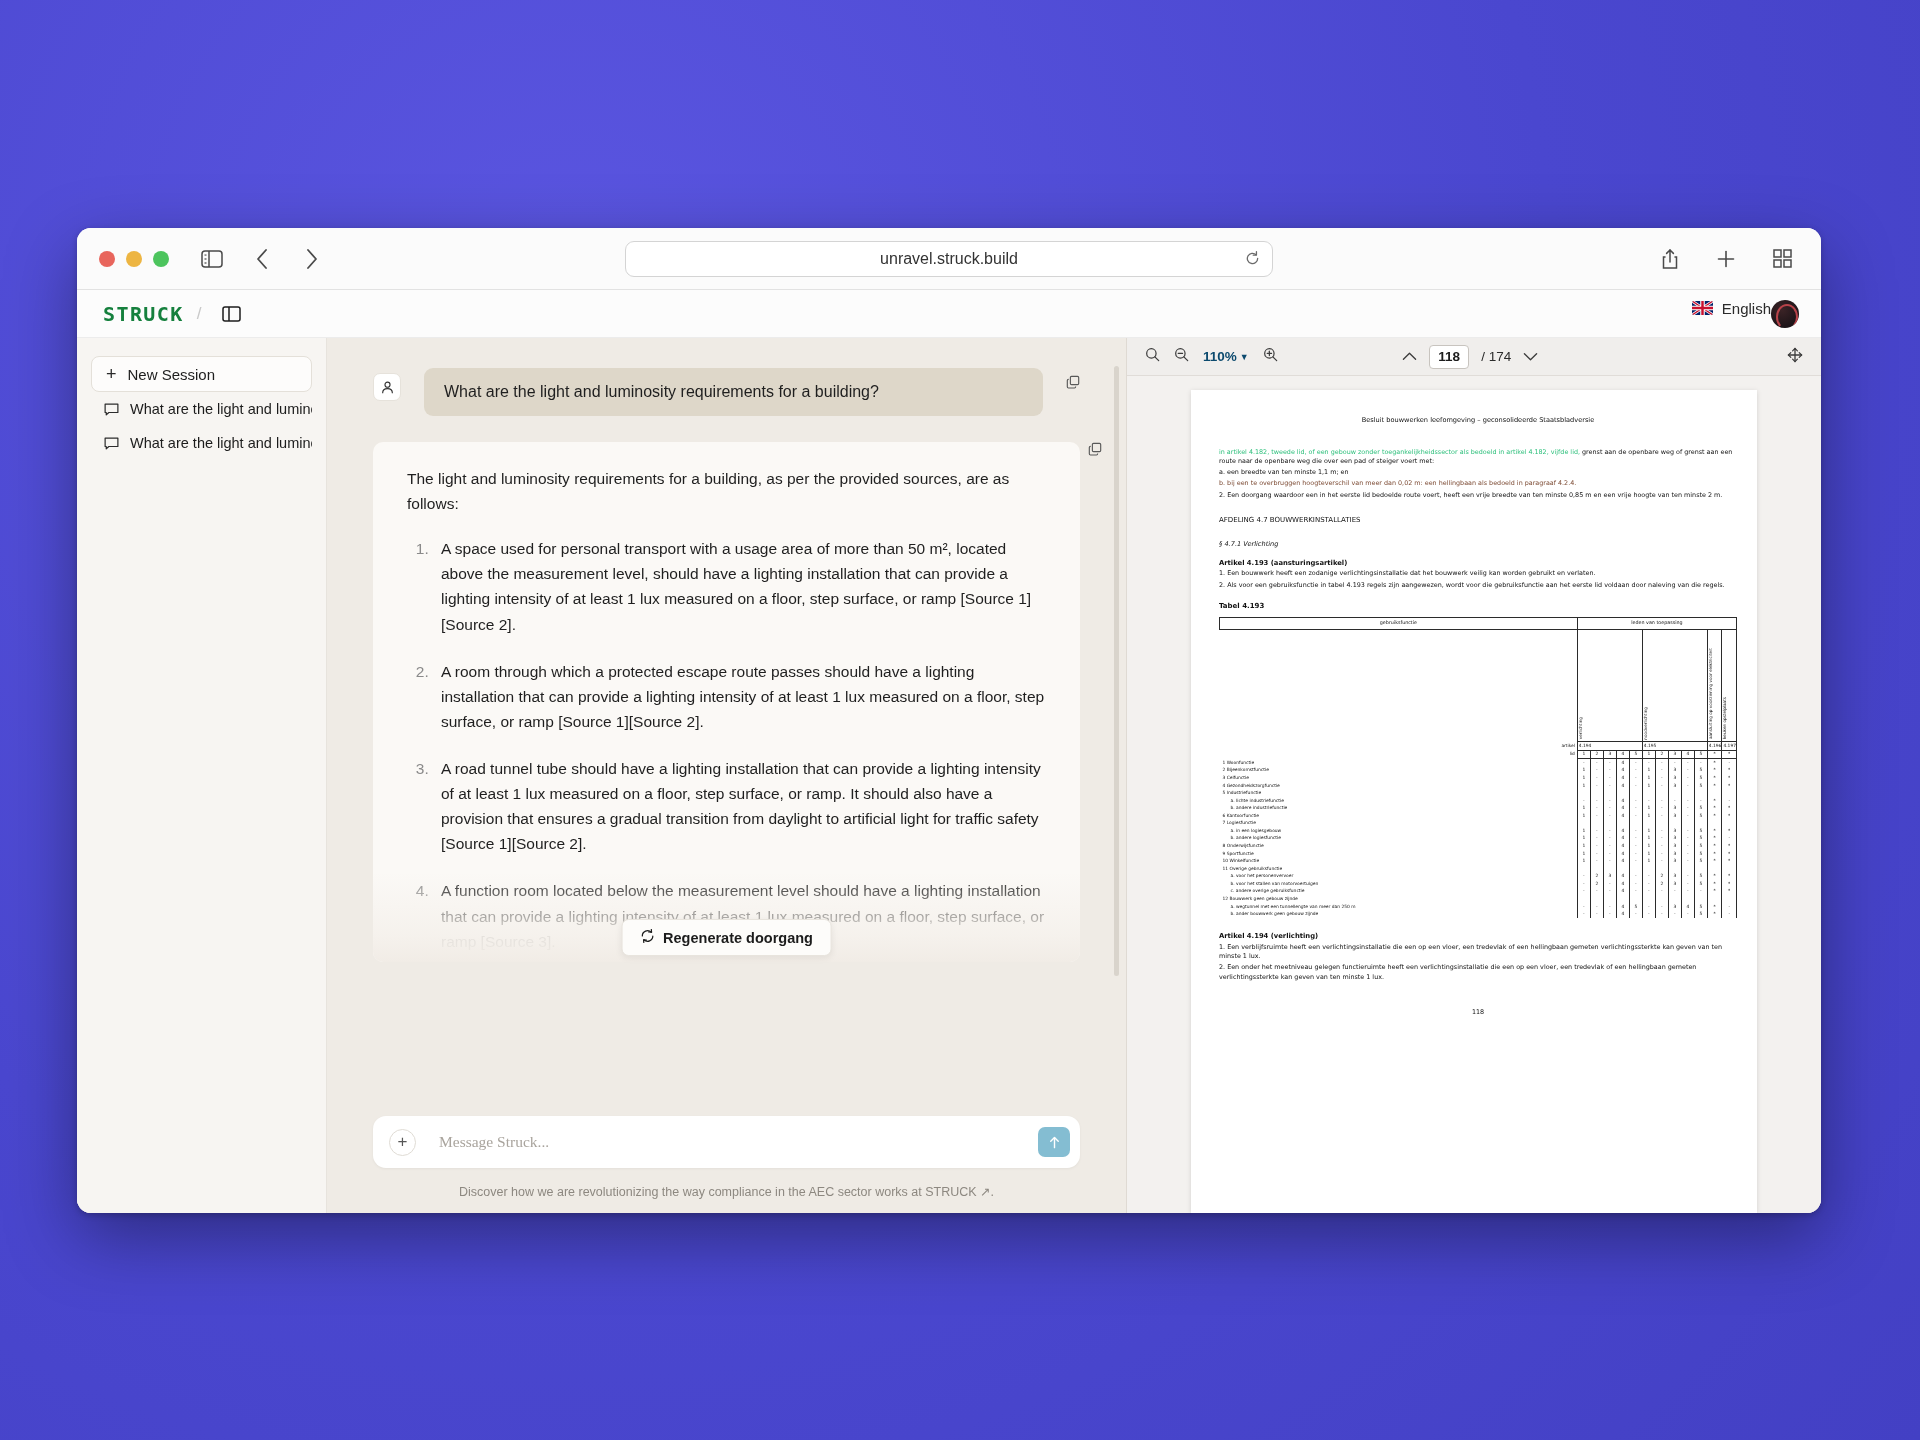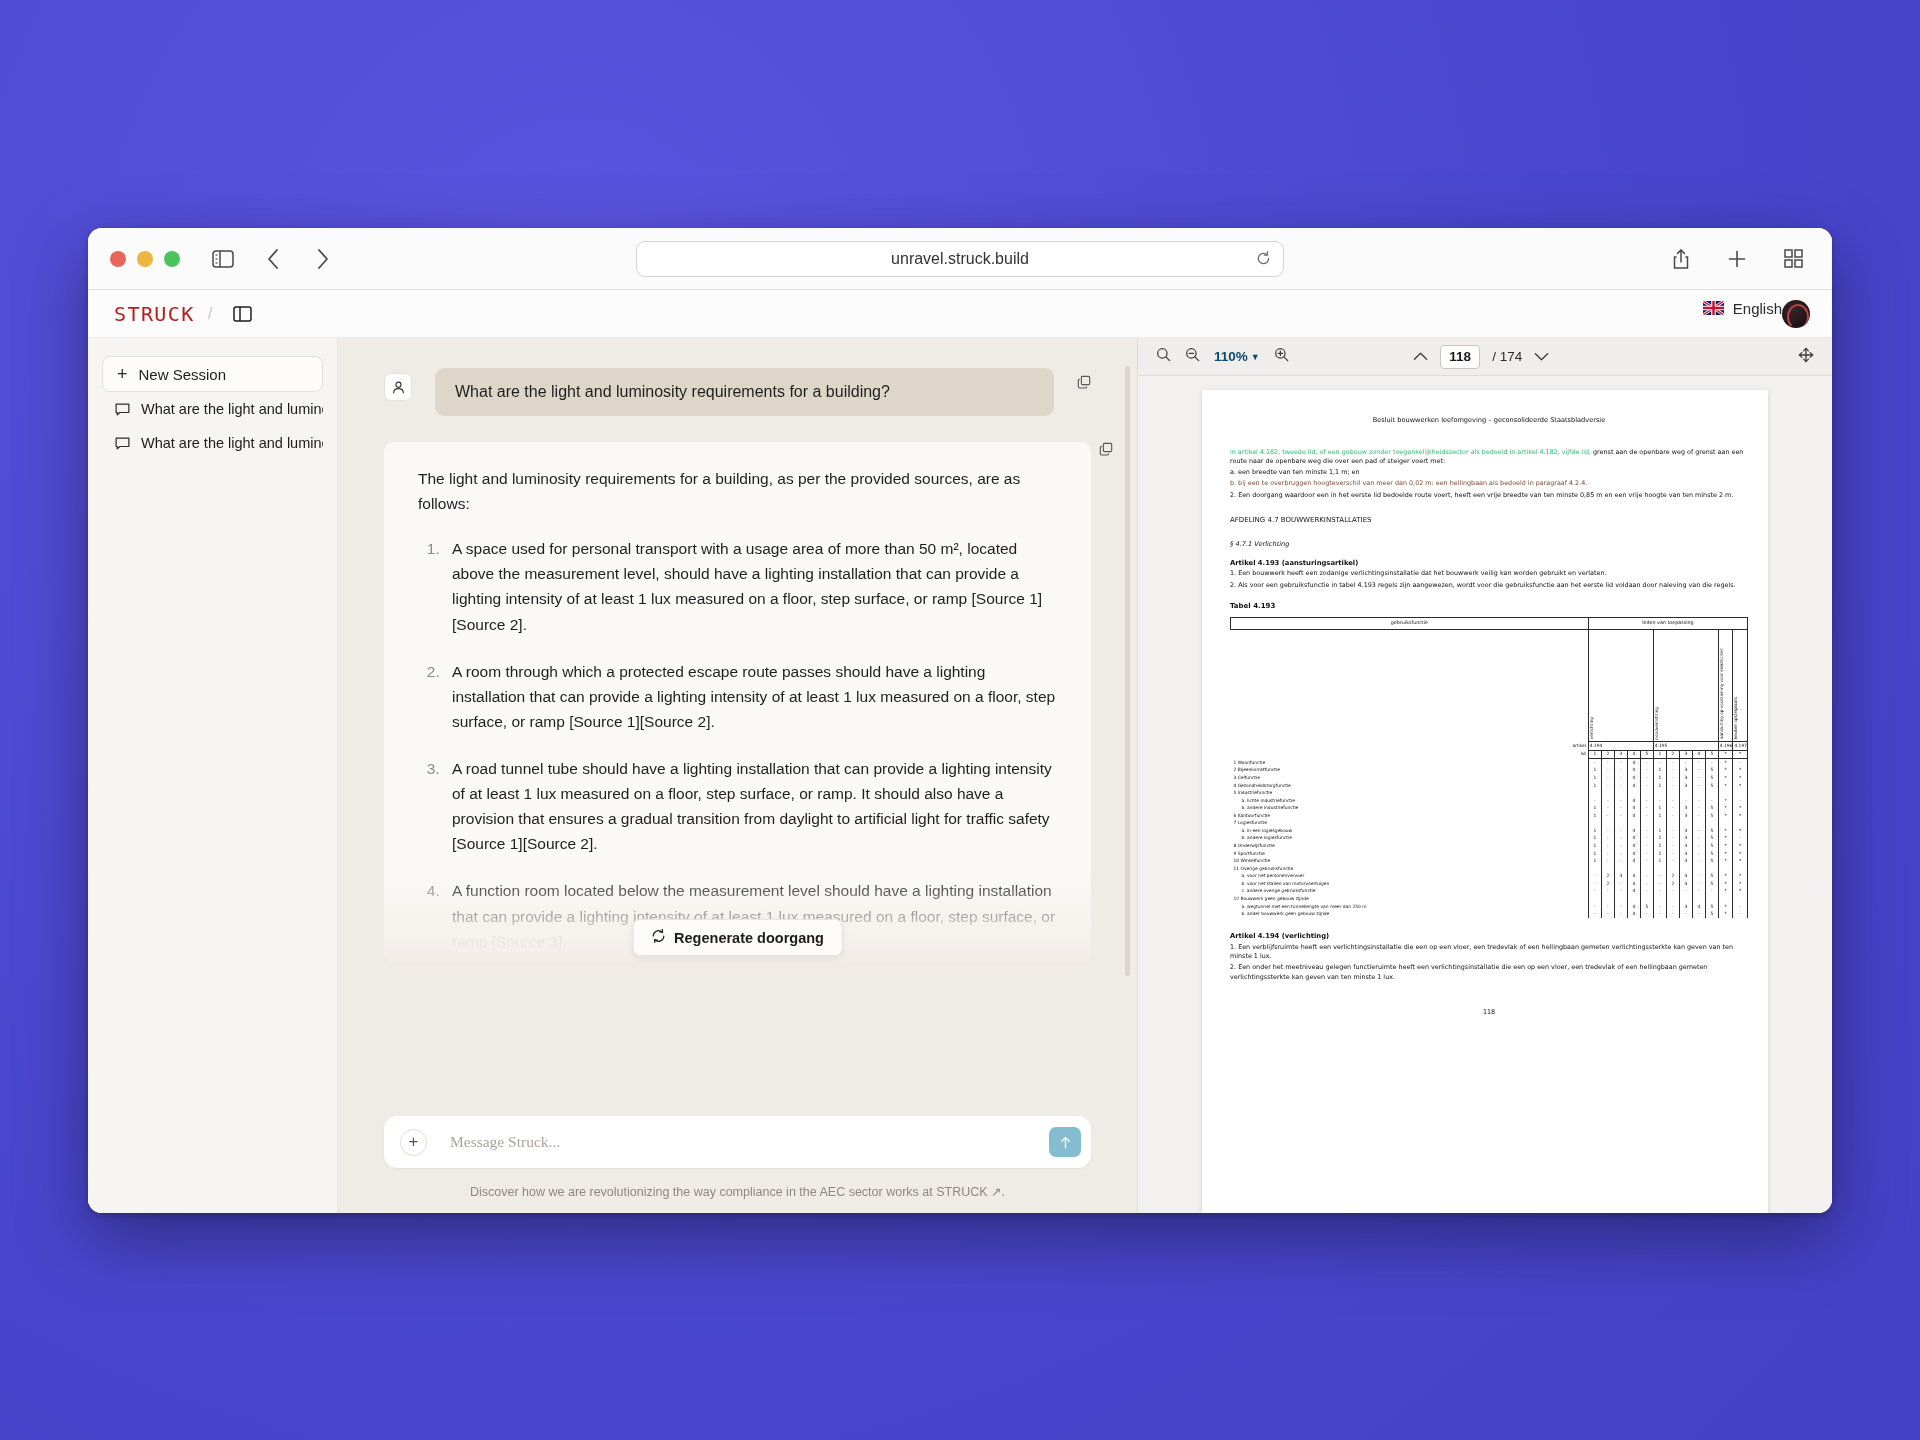--- a/index.html
+++ b/index.html
@@ -7,21 +7,21 @@
   body {
     font-family: "Liberation Sans", sans-serif;
     background: #4f4fd4;
     background-image: radial-gradient(circle at 30% 20%, #5a55e0 0%, #4a47cf 55%, #4340c4 100%);
     display: flex; align-items: center; justify-content: center;
   }
 
   
   .browser {
     position: absolute;
-    left: 88px; top: 228px;
+    left: 77px; top: 228px;
     width: 1744px; height: 985px;
     background: #fff;
     border-radius: 14px;
     box-shadow: 0 24px 70px rgba(0,0,0,.38), 0 2px 6px rgba(0,0,0,.22);
     overflow: hidden;
     display: flex; flex-direction: column;
   }
   .chrome-bar {
     height: 62px; flex: 0 0 62px;
     background: #fbfbfb;
@@ -59,22 +59,22 @@
 
   
   .app-header {
     height: 48px; flex: 0 0 48px;
     background: #fcfcfc;
     border-bottom: 1px solid #ececec;
     display: flex; align-items: center;
     padding: 0 22px 0 26px;
   }
   .logo {
-    font-size: 20px; font-weight: 400; letter-spacing: 1.4px;
-    color: #b91c1c;
+    font-size: 20px; font-weight: 700; letter-spacing: 1.4px;
+    color: #15803d;
     font-family: "DejaVu Sans Mono", monospace;
   }
   .slash { color: #c9c9c9; margin: 0 13px; font-size: 17px; }
   .hdr-right { margin-left: auto; display: flex; align-items: flex-start; gap: 0; }
   .lang { display: flex; align-items: center; gap: 9px; font-size: 15px; color: #2b2b2b; }
   .flag { width: 21px; height: 14px; display:block; border-radius: 2px; }
   .avatar {
     width: 28px; height: 28px; border-radius: 50%;
     background: radial-gradient(circle at 40% 35%, #3b2326 0%, #1c1418 70%);
     position: relative; overflow: hidden;

